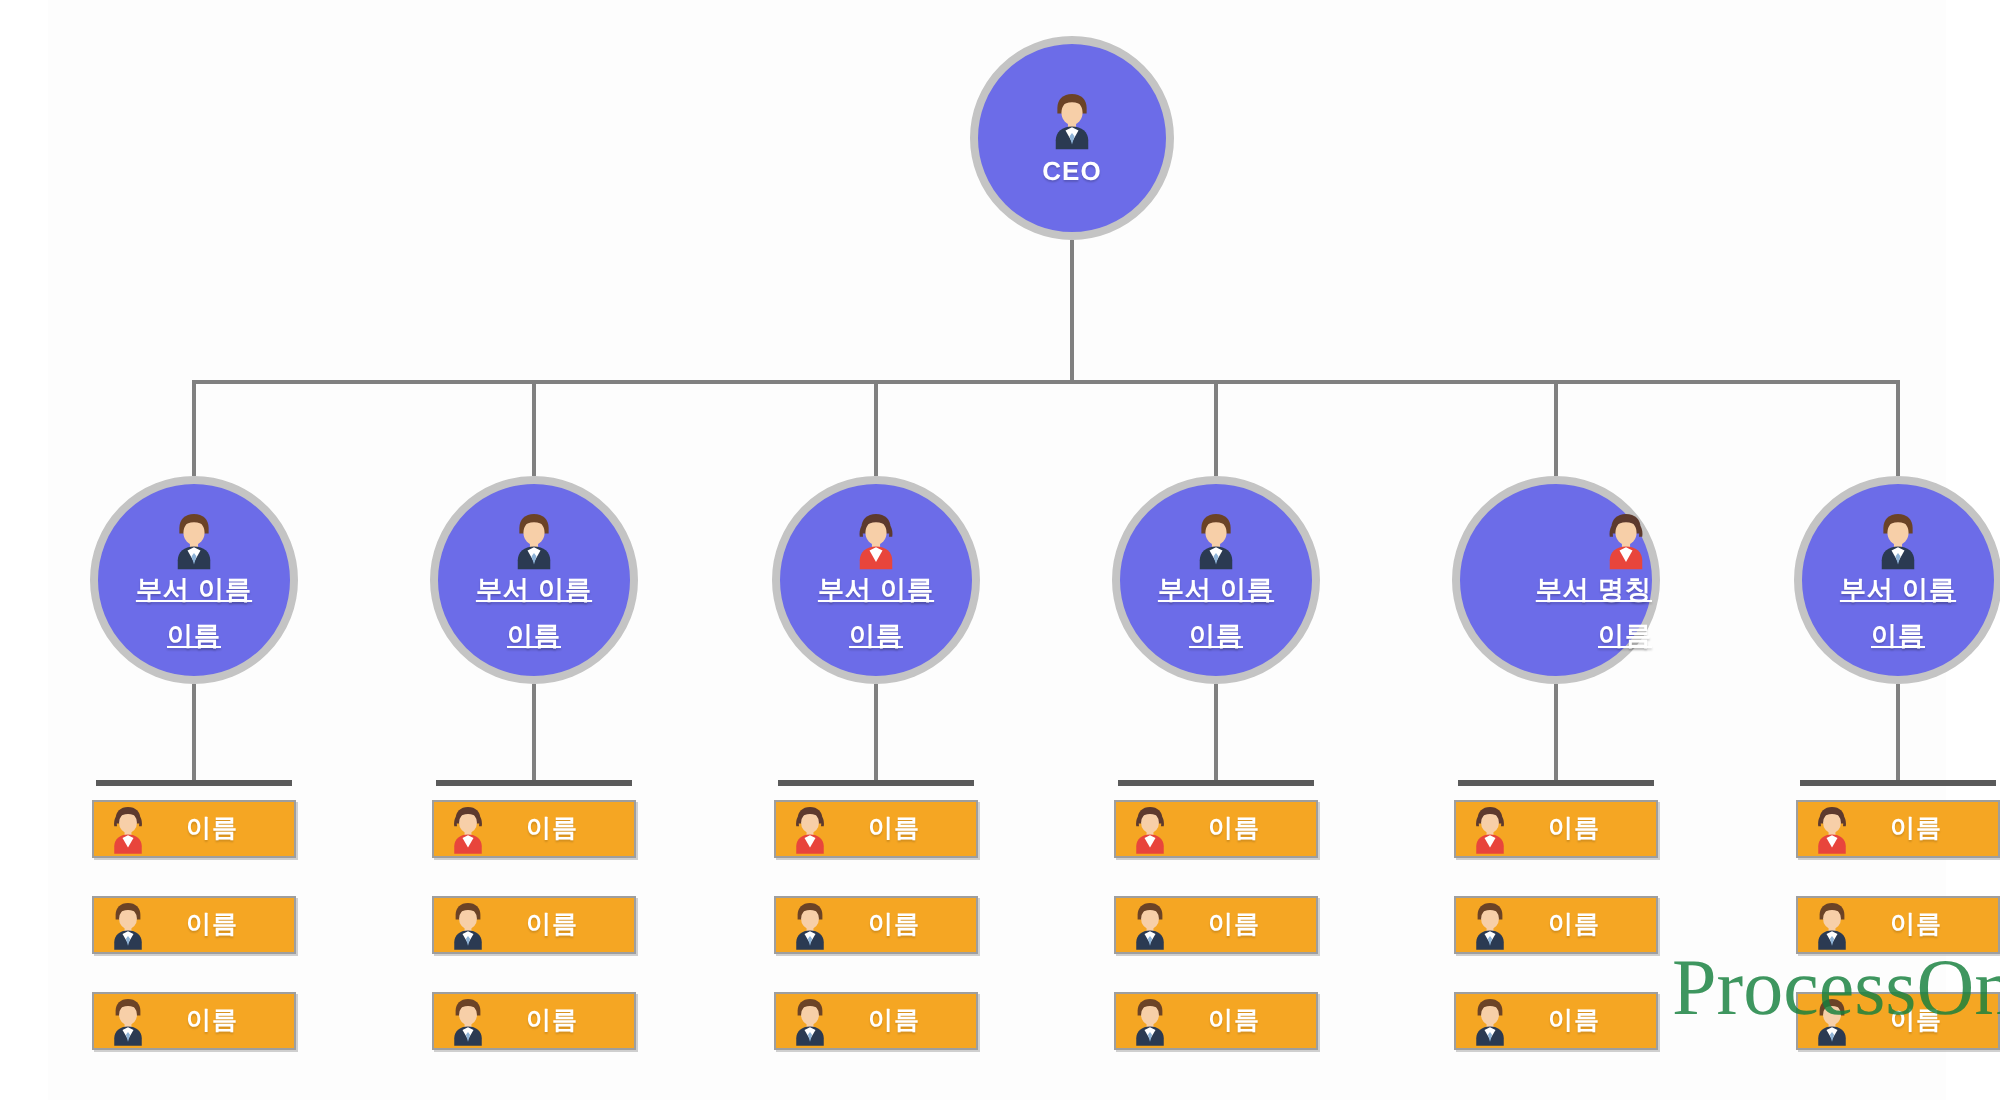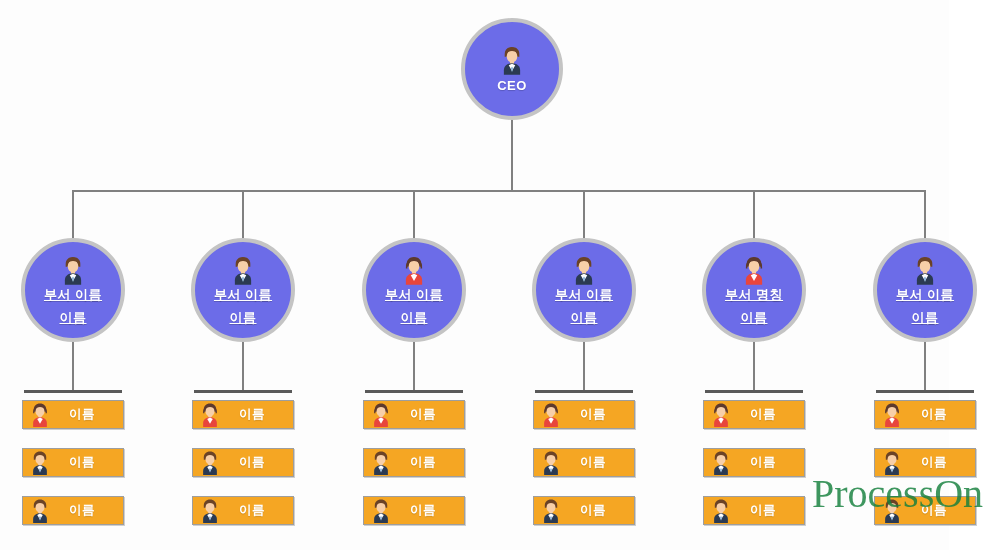--- a/index.html
+++ b/index.html
@@ -12,20 +12,21 @@
     background: #ffffff;
     font-family: "Liberation Sans", "DejaVu Sans", sans-serif;
     overflow: hidden;
   }
 
   #canvas {
     position: relative;
     width: 949px;
     height: 550px;
     background: #fdfdfd;
+    margin-left: 24px;
   }
 
   
   .line-v {
     position: absolute;
     width: 2px;
     background: #808080;
   }
   .line-h {
     position: absolute;
@@ -231,21 +232,21 @@
             <path d="M32 6 c-10 0 -16 6 -16 14 q8 -6 16 -6 q8 0 16 6 c0 -8 -6 -14 -16 -14 z" fill="#6b4327"></path>
             <rect x="27" y="38" width="10" height="9" fill="#f7cfa8"></rect>
             <path d="M32 44 c-12 0 -20 7 -20 17 l0 11 40 0 0 -11 c0 -10 -8 -17 -20 -17 z" fill="#2b3a52"></path>
             <path d="M32 45 l-8 4 8 14 8 -14 z" fill="#ffffff"></path>
             <path d="M32 52 l-3 4 3 10 3 -10 z" fill="#8fb4d8"></path>
           </svg>
         </span>
         <div class="node-label node-label-1">부서 이름</div>
         <div class="node-label node-label-2">이름</div>
       </div>
-      <div class="circle-node dept" style="left: 702px; top: 238px;">
+      <div class="circle-node dept" style="left: 702px; top: 238px; align-items: flex-end;">
         <span>
           <svg class="avatar avatar-circle" viewBox="0 0 64 72" xmlns="http://www.w3.org/2000/svg">
             <path d="M32 4 c-11 0 -18 7 -18 17 l0 7 36 0 0 -7 c0 -10 -7 -17 -18 -17 z" fill="#5d3a2e"></path>
             <ellipse cx="32" cy="27" rx="13" ry="15" fill="#f7cfa8"></ellipse>
             <path d="M32 6 c-10 0 -16 6 -16 14 q8 -6 16 -6 q8 0 16 6 c0 -8 -6 -14 -16 -14 z" fill="#5d3a2e"></path>
             <path d="M14 19 q-3 5 -2 13 l4 0 q-1 -7 0 -13 z" fill="#5d3a2e"></path>
             <path d="M50 19 q3 5 2 13 l-4 0 q1 -7 0 -13 z" fill="#5d3a2e"></path>
             <rect x="27" y="38" width="10" height="9" fill="#f7cfa8"></rect>
             <path d="M32 44 c-12 0 -20 7 -20 17 l0 11 40 0 0 -11 c0 -10 -8 -17 -20 -17 z" fill="#e8453c"></path>
             <path d="M32 45 l-8 4 8 14 8 -14 z" fill="#ffffff"></path>

